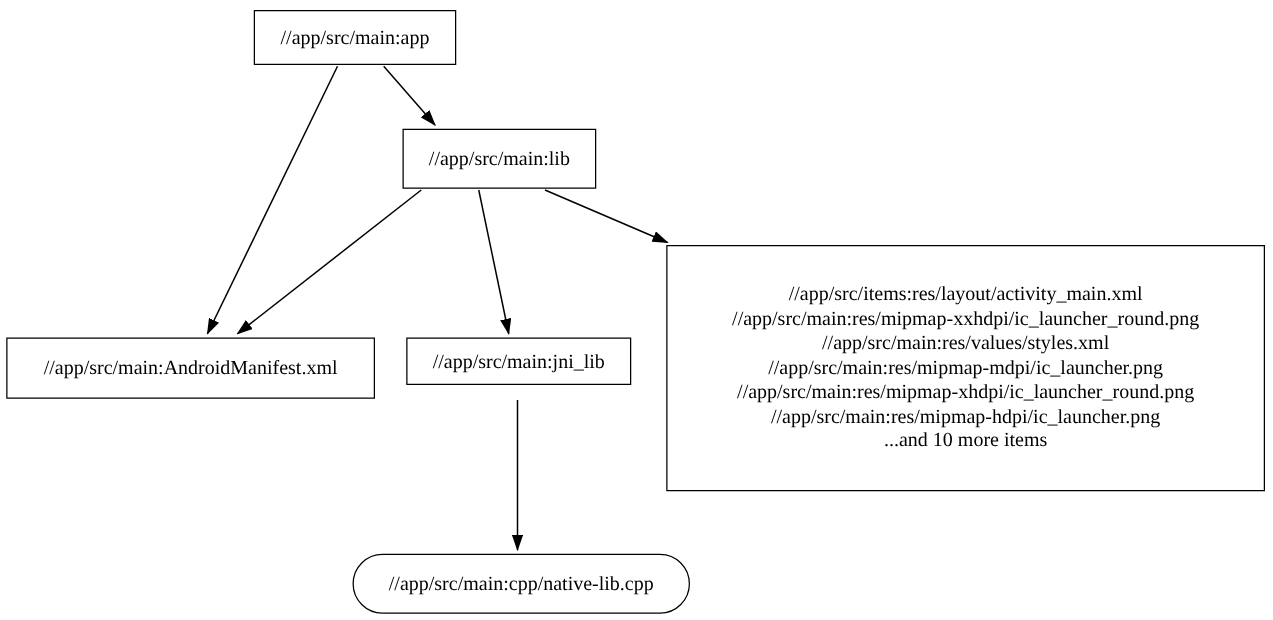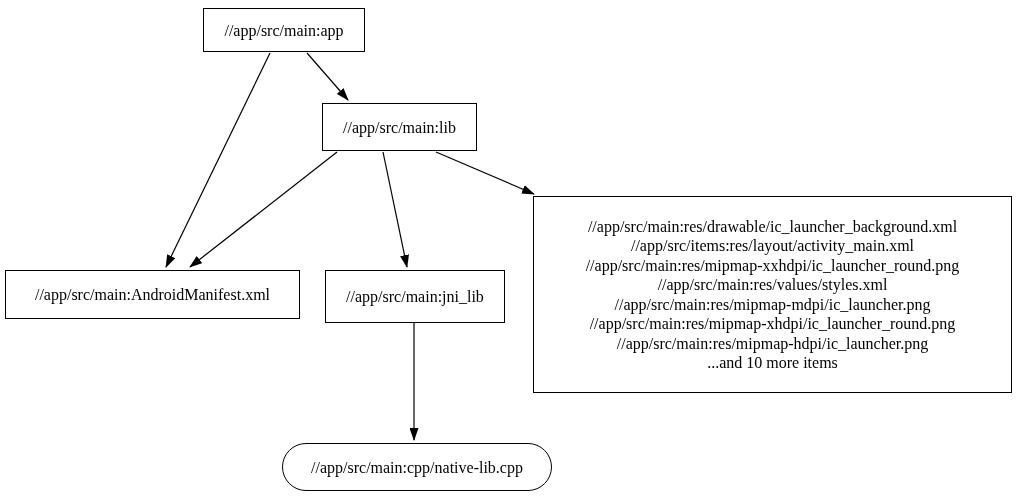--- a/index.html
+++ b/index.html
@@ -27,21 +27,21 @@
     justify-content: center;
     text-align: center;
     font-size: 16px;
     line-height: 19px;
     white-space: nowrap;
     z-index: 2;
   }
   .node-app        { left: 203px; top: 8px;   width: 162px; height: 44px; }
   .node-lib        { left: 302px; top: 103px; width: 155px; height: 48px; margin-left: 20px; }
   .node-manifest   { left: 5px;   top: 270px; width: 295px; height: 49px; }
-  .node-jni        { left: 325px; top: 270px; width: 180px; height: 53px; }
+  .node-jni        { left: 325px; top: 270px; width: 180px; height: 38px; }
   .node-res        { left: 533px; top: 196px; width: 479px; height: 197px; line-height: 19.5px; }
   .node-native     { left: 282px; top: 443px; width: 270px; height: 48px; border-radius: 24px; }
   #edges-layer {
     position: absolute;
     left: 0;
     top: 0;
     width: 1018px;
     height: 496px;
     z-index: 1;
     pointer-events: none;
@@ -80,21 +80,20 @@
 
   <div class="node node-manifest">
     <span>//app/src/main:AndroidManifest.xml</span>
   </div>
 
   <div class="node node-jni">
     <span>//app/src/main:jni_lib</span>
   </div>
 
   <div class="node node-res">
-    <span>//app/src/main:res/drawable/ic_launcher_background.xml</span>
     <span>//app/src/items:res/layout/activity_main.xml</span>
     <span>//app/src/main:res/mipmap-xxhdpi/ic_launcher_round.png</span>
     <span>//app/src/main:res/values/styles.xml</span>
     <span>//app/src/main:res/mipmap-mdpi/ic_launcher.png</span>
     <span>//app/src/main:res/mipmap-xhdpi/ic_launcher_round.png</span>
     <span>//app/src/main:res/mipmap-hdpi/ic_launcher.png</span>
     <span>...and 10 more items</span>
   </div>
 
   <div class="node node-native">

